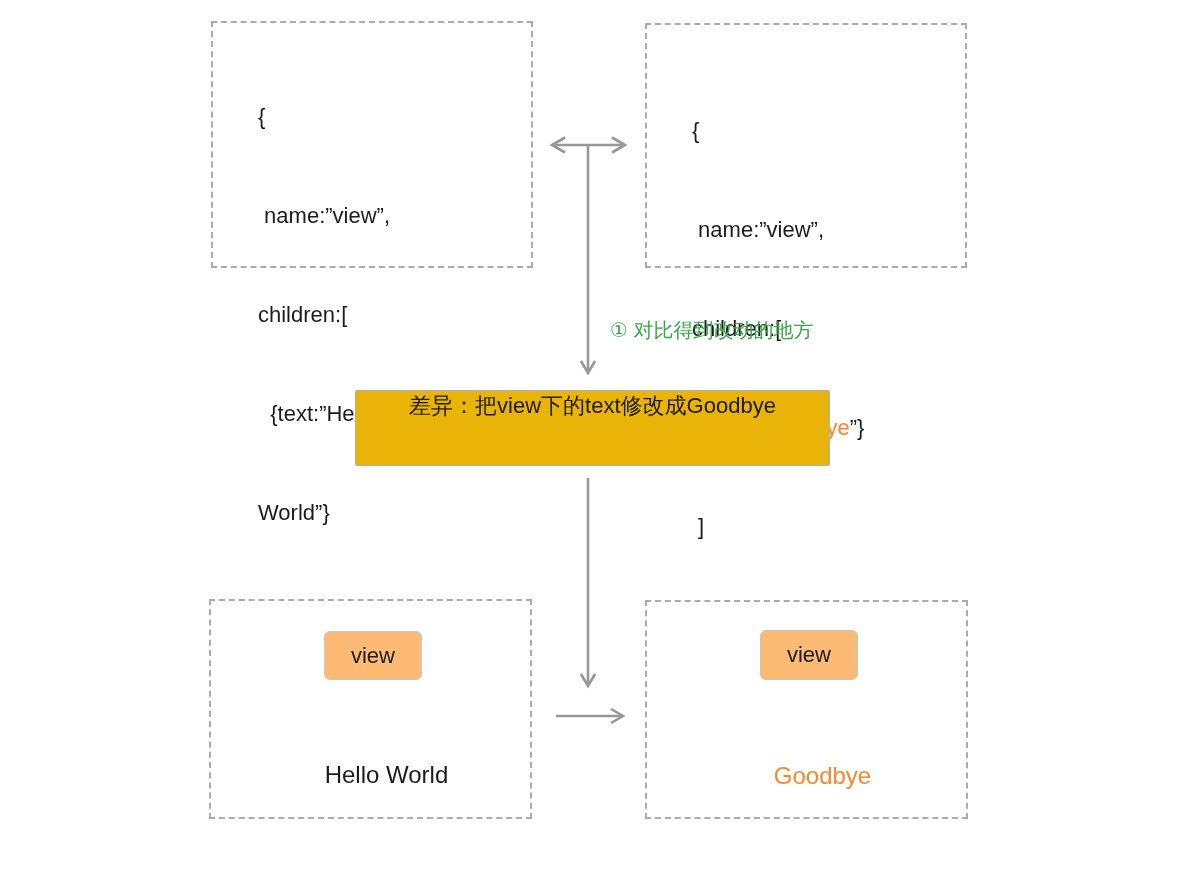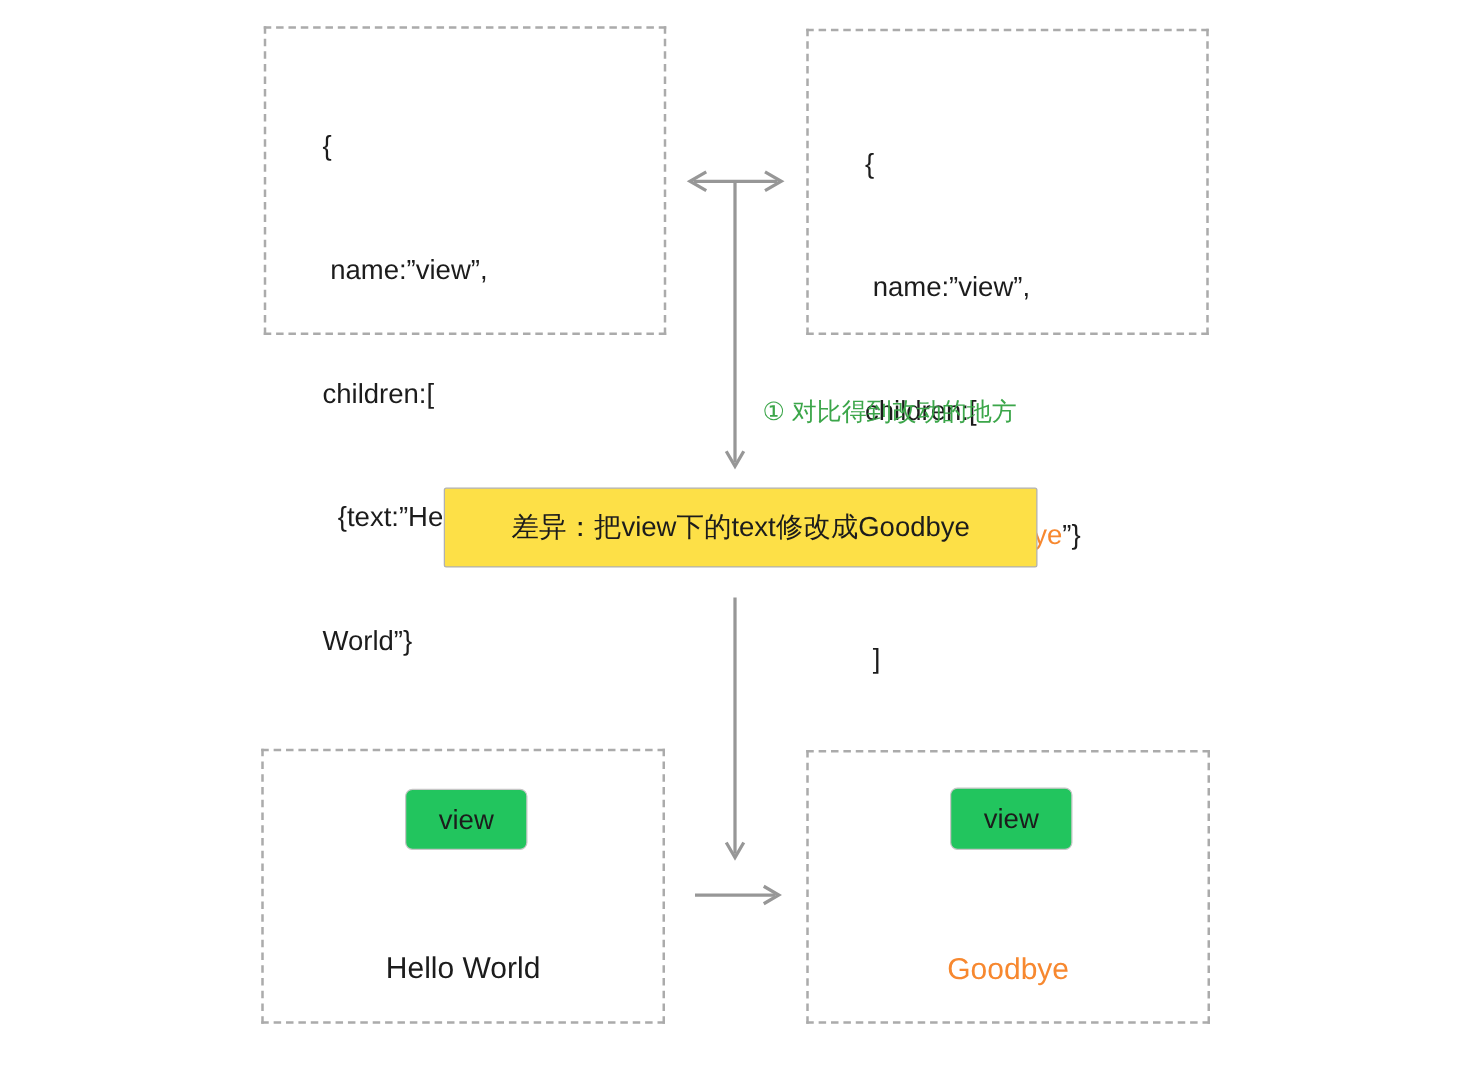--- a/index.html
+++ b/index.html
@@ -45,48 +45,47 @@
     font-size: 20px;
     line-height: 26px;
     color: var(--green, #3ca64a);
     white-space: nowrap;
   }
   #step1 { left: 610px; top: 317px; }
   #step2 { left: 645px; top: 527px; }
   .diff-box {
     position: absolute;
     left: 355px; top: 390px;
-    width: 475px; height: 64px;
+    width: 475px; height: 76px;
     border: 1.5px solid var(--solid_border, #b0b0b0);
     border-radius: 2px;
-    background: #fde047;
+    background: #eab308;
     box-sizing: border-box;
     display: flex;
-    align-items: center;
     justify-content: center;
     font-size: 22px;
   }
   #old-tree { left: 209px; top: 599px; width: 323px; height: 220px; }
   #new-tree { left: 645px; top: 600px; width: 323px; height: 219px; }
   .node-box {
     position: absolute;
     border: 1px solid var(--node_border, #c6c6c6);
     border-radius: 6px;
-    background: #22c55e;
+    background: #fdba74;
     box-sizing: border-box;
     display: flex;
     align-items: center;
     justify-content: center;
     font-size: 22px;
   }
   #old-tree .node-box { left: 113px; top: 30px; width: 98px; height: 49px; }
   #new-tree .node-box { left: 113px; top: 28px; width: 98px; height: 50px; }
   .leaf-label {
     position: absolute;
-    left: 0; width: 100%;
+    left: 16px; width: 100%;
     top: 160px;
     text-align: center;
     font-size: 24px;
     line-height: 28px;
   }
   #new-tree .leaf-label { color: var(--orange, #f7882f); }
 </style>
 </head>
 <body>
 

